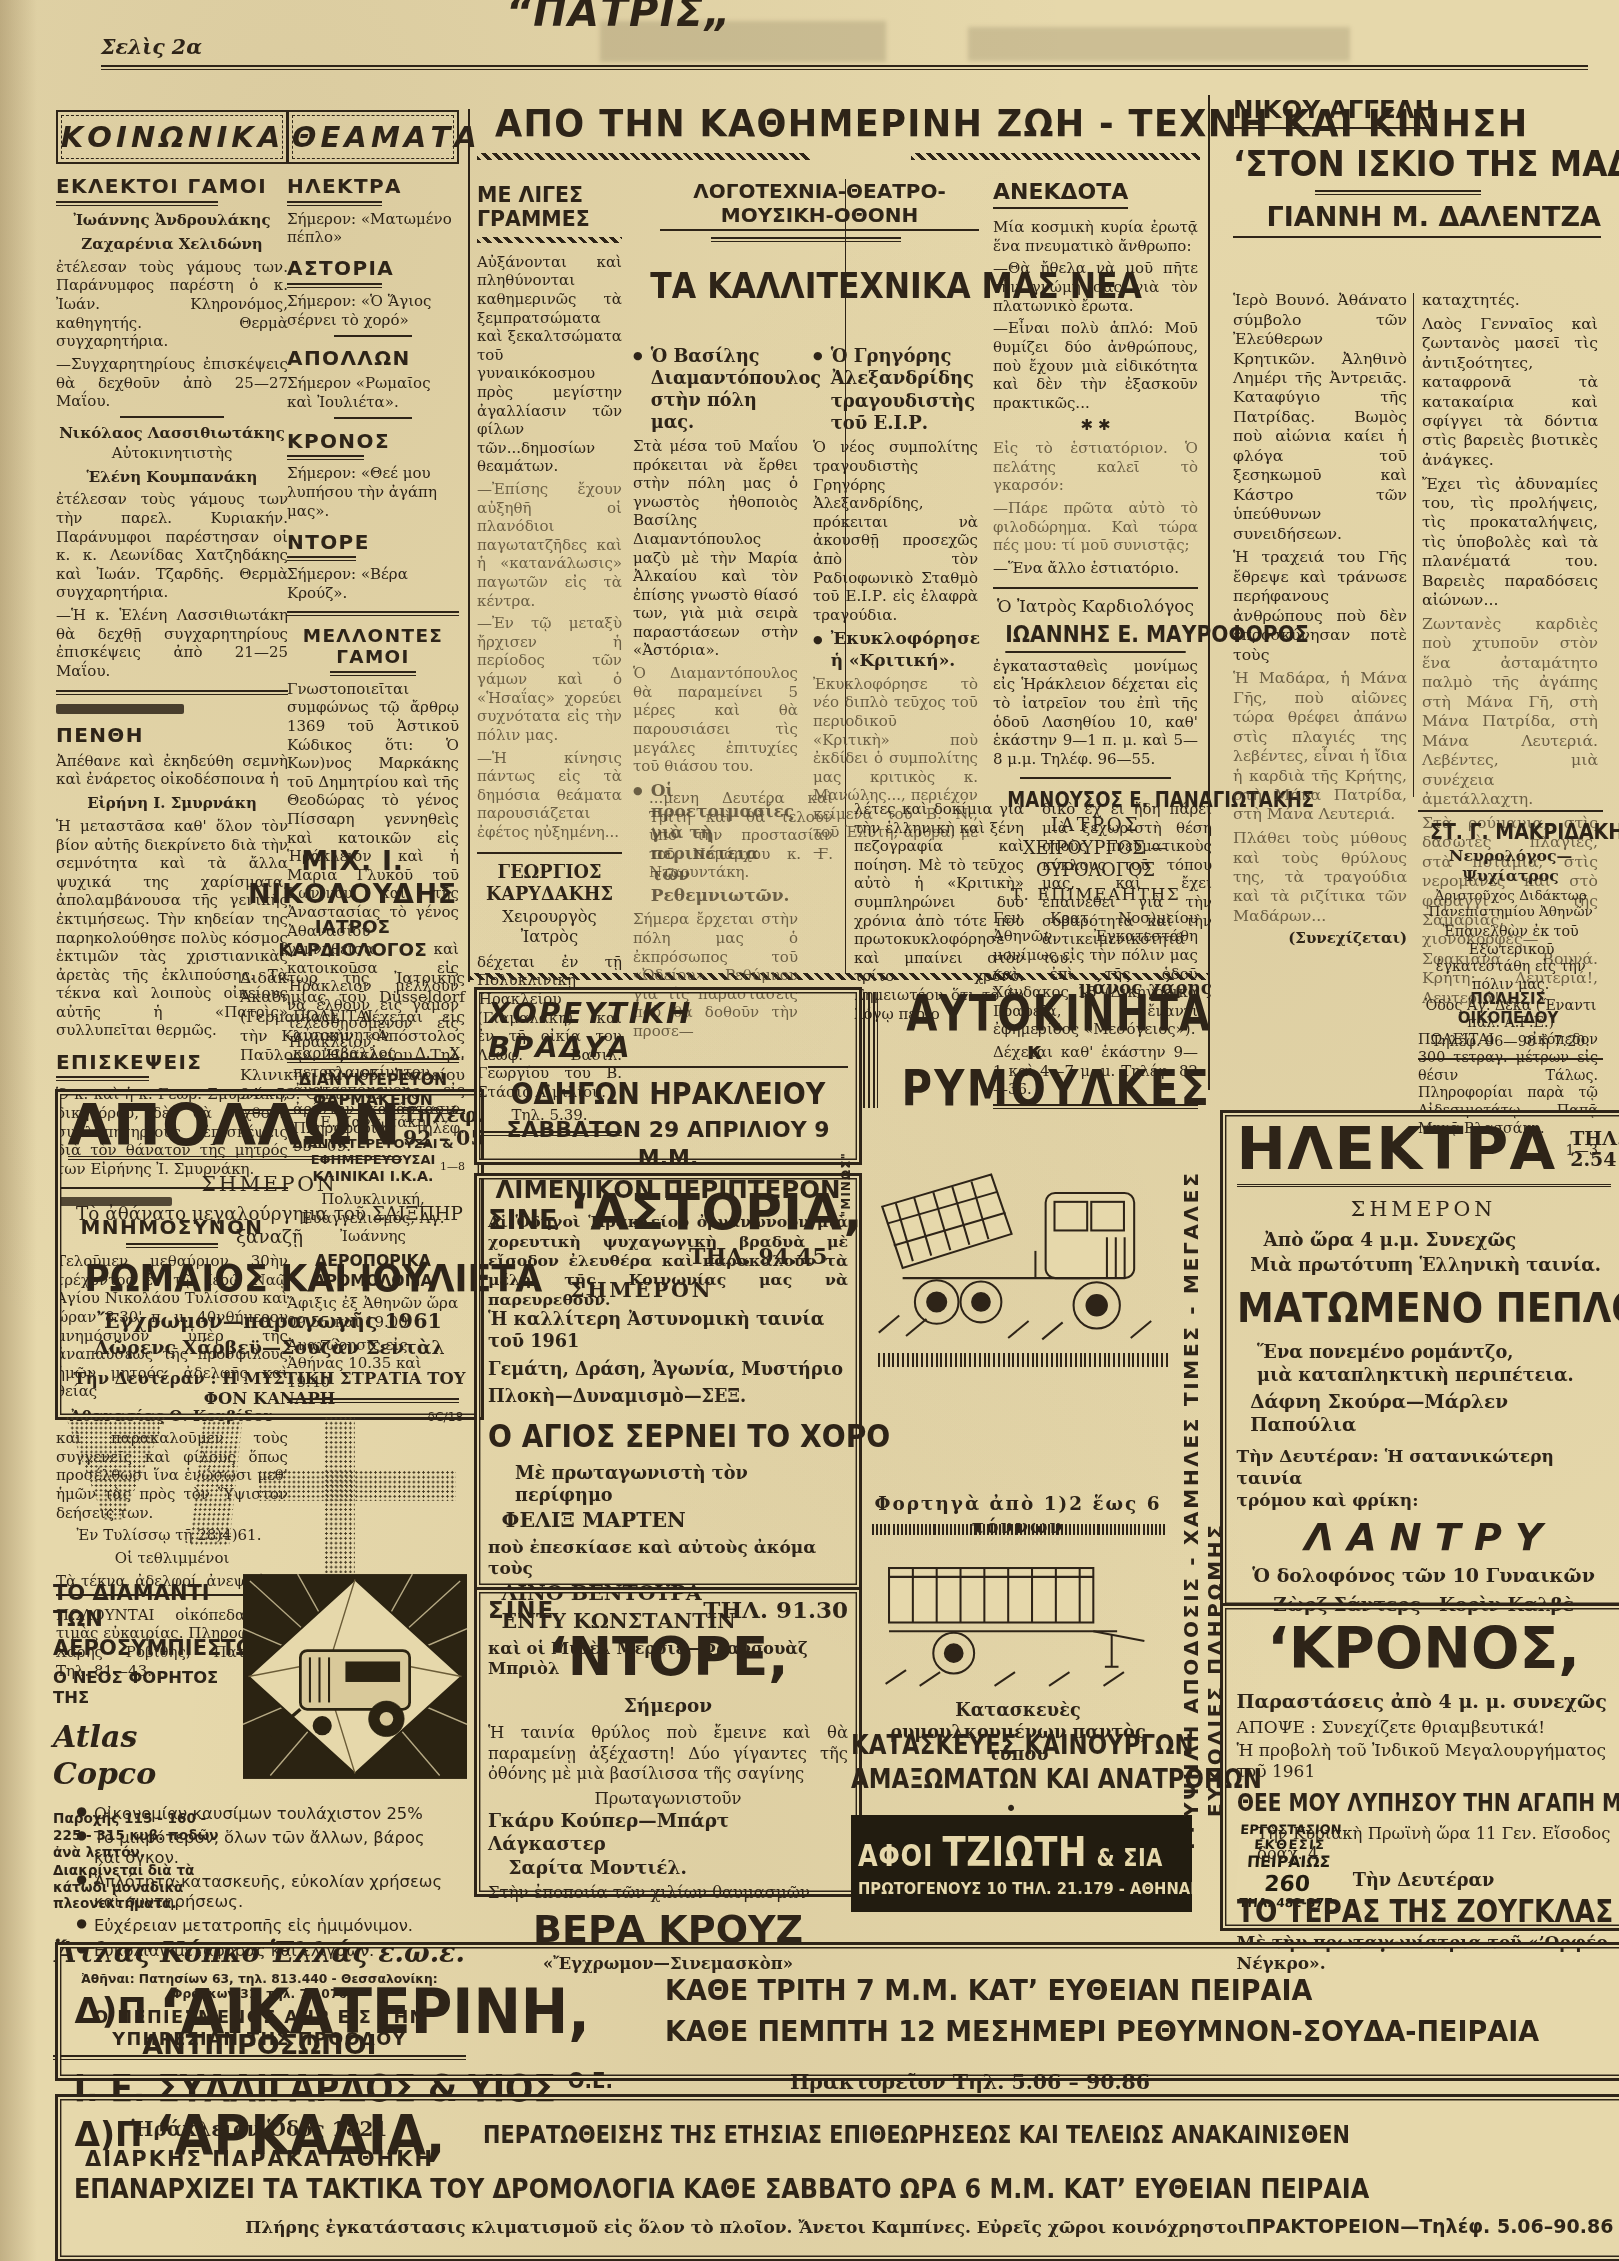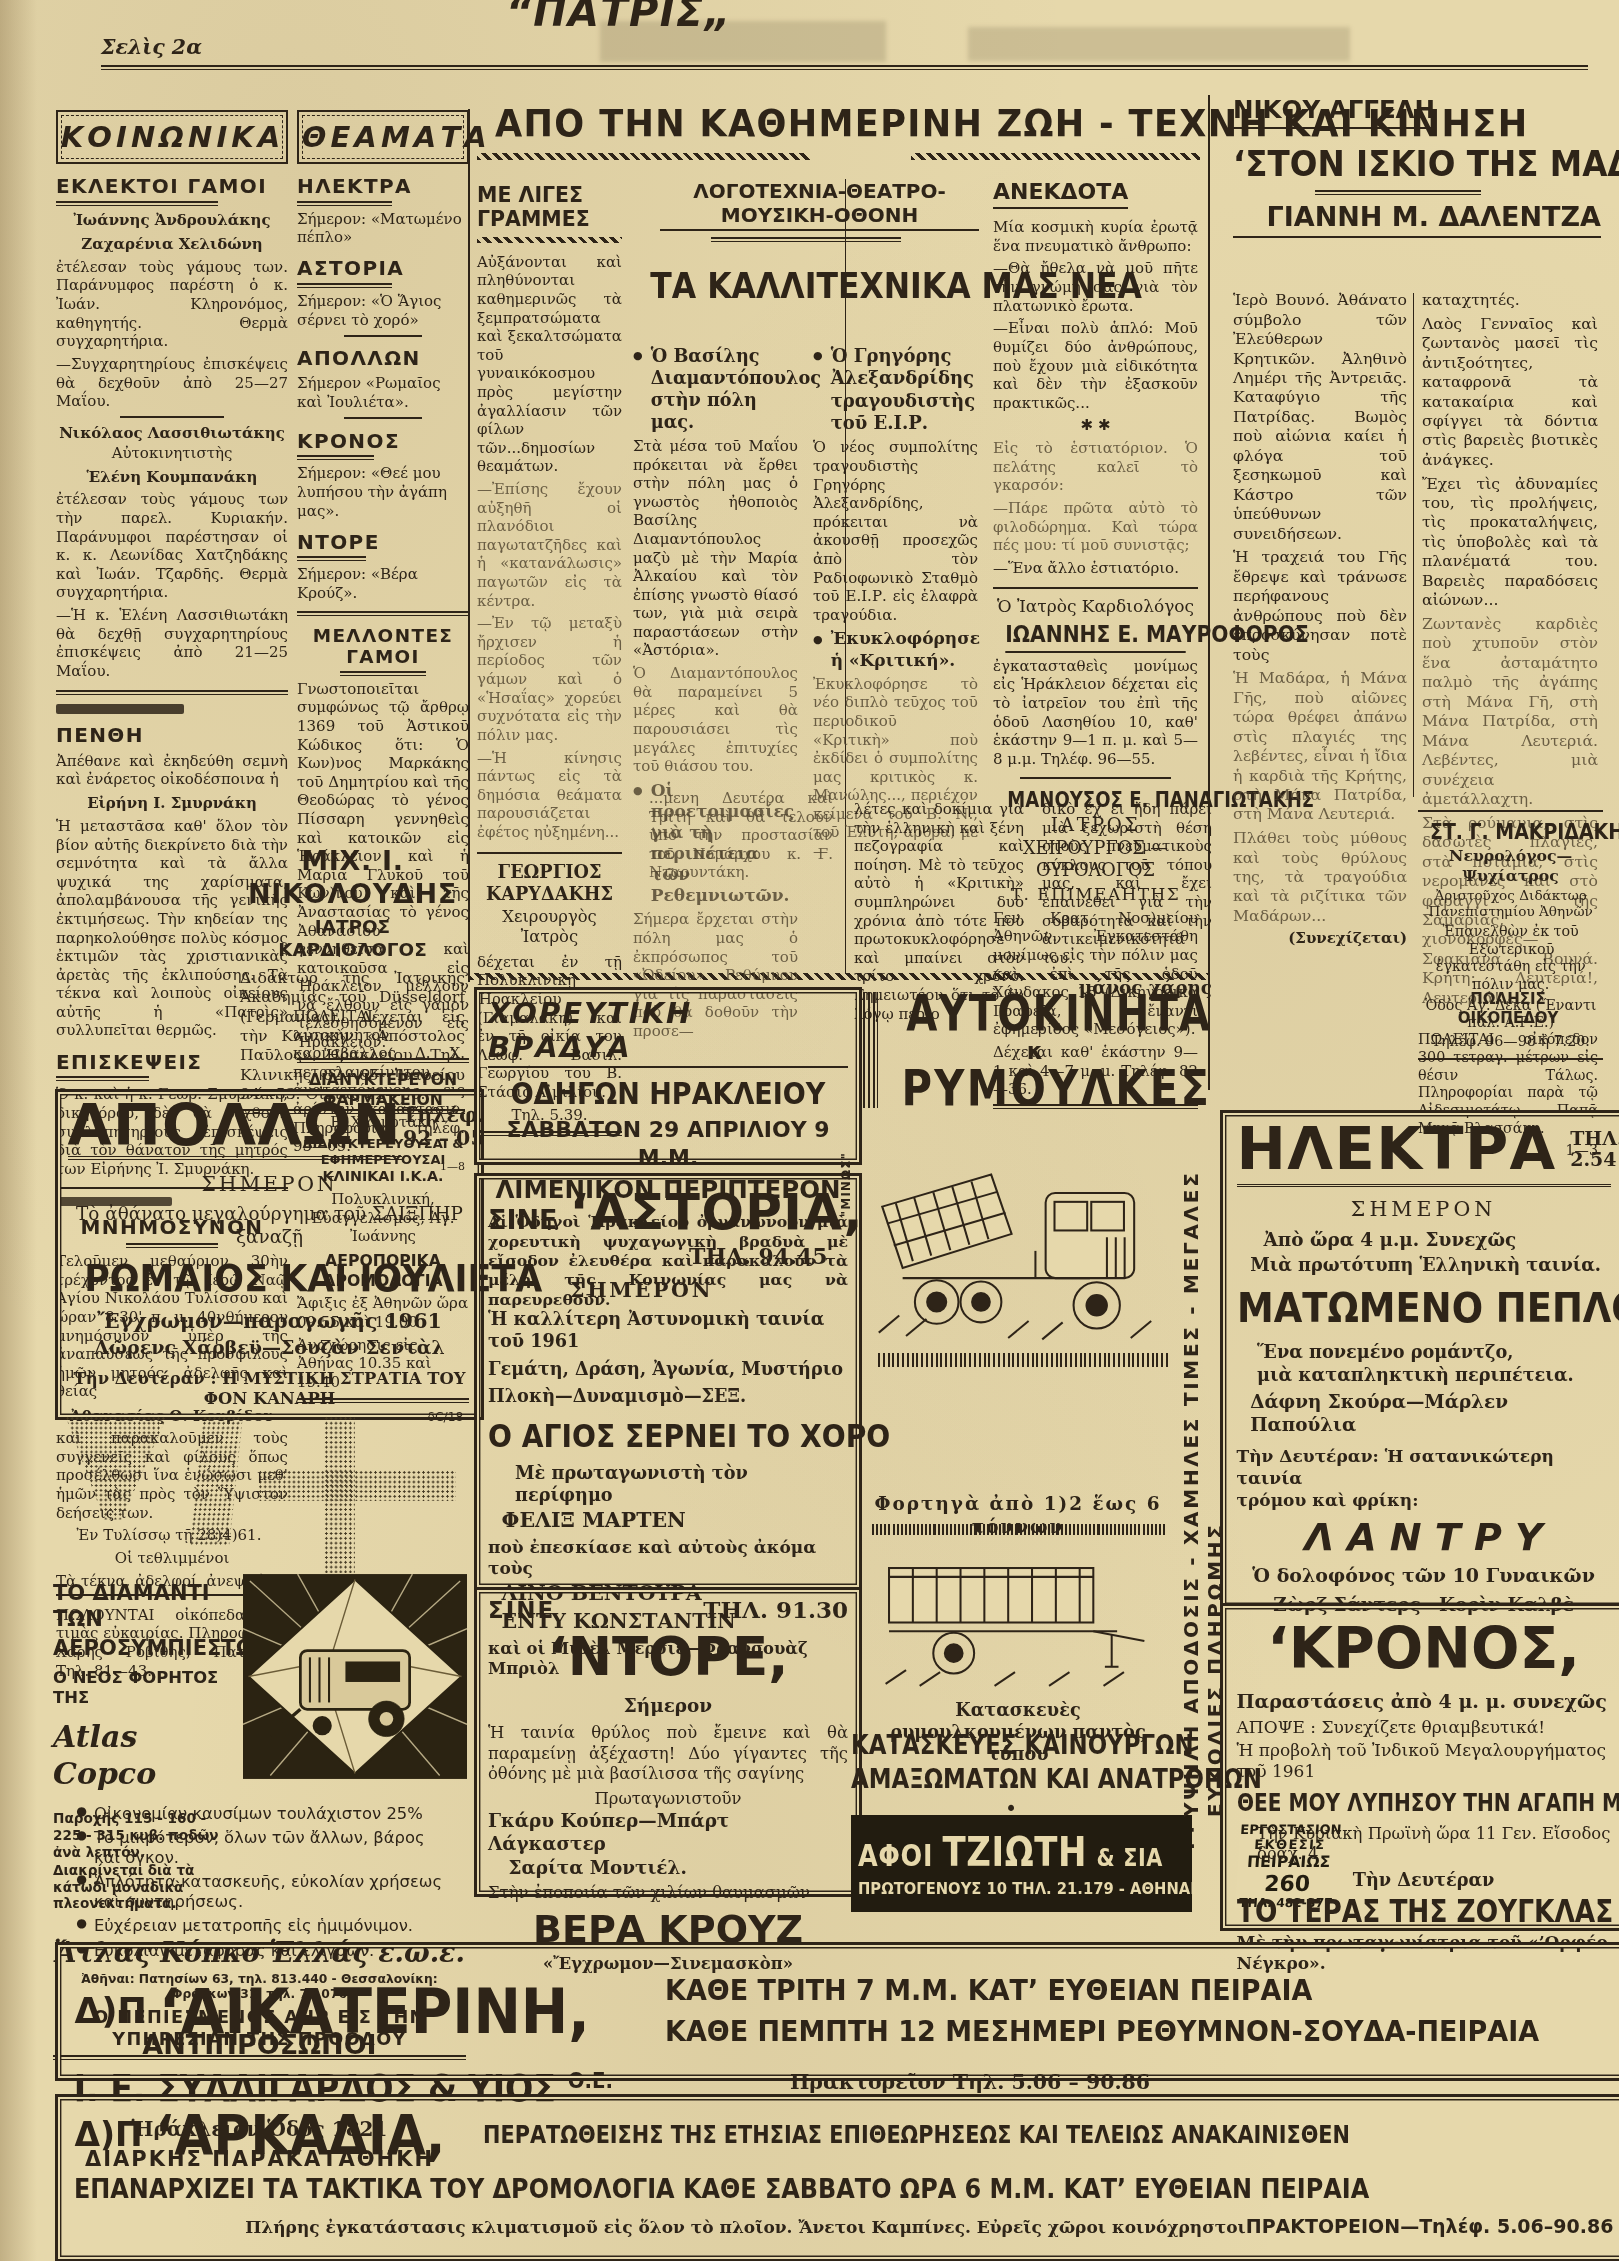--- a/index.html
+++ b/index.html
@@ -86,21 +86,21 @@
     <p class="name-line">Ἀθανασίας Θ. Κουβίδου</p>
     <p class="j">καὶ παρακαλοῦμεν τοὺς συγγενεῖς καὶ φίλους ὅπως προσέλθωσι ἵνα ἑνώσωσι μεθ' ἡμῶν τὰς πρὸς τὸν Ὕψιστον δεήσεις των.</p>
     <p style="margin-left:20.5px">Ἐν Τυλίσσῳ τῇ 28)4)61.</p>
     <p class="c">Οἱ τεθλιμμένοι</p>
     <p>Τὰ τέκνα, ἀδελφοί, ἀνεψιοὶ</p>
     <div class="hr1"></div>
     <p class="j" style="margin-top:9.5px"><span>ΠΩΛΟΥΝΤΑΙ οἰκόπεδα εἰς τιμὰς εὐκαιρίας. Πληροφορίαι Χάρης Ροβίθης, Πατέλλες Τηλ. 81—43.</span></p>
     <p class="r">1—9</p>
   </div>
 
-  <div class="abs col" style="left:297px;top:110px;width:172px">
+  <div class="abs col" style="left:287px;top:110px;width:172px">
     <div class="deco-box">
       <span class="deco-title">ΘΕΑΜΑΤΑ</span>
     </div>
     <div class="sec-head"><span>ΗΛΕΚΤΡΑ</span><span class="u" style="width:55%"></span></div>
     <p>Σήμερον: «Ματωμένο πέπλο»</p>
     <div class="sec-head"><span>ΑΣΤΟΡΙΑ</span><span class="u" style="width:55%"></span></div>
     <p>Σήμερον: «Ὁ Ἅγιος σέρνει τὸ χορό»</p>
     <div class="short-rule"></div>
     <div class="sec-head"><span>ΑΠΟΛΛΩΝ</span></div>
     <p>Σήμερον «Ρωμαῖος καὶ Ἰουλιέτα».</p>

